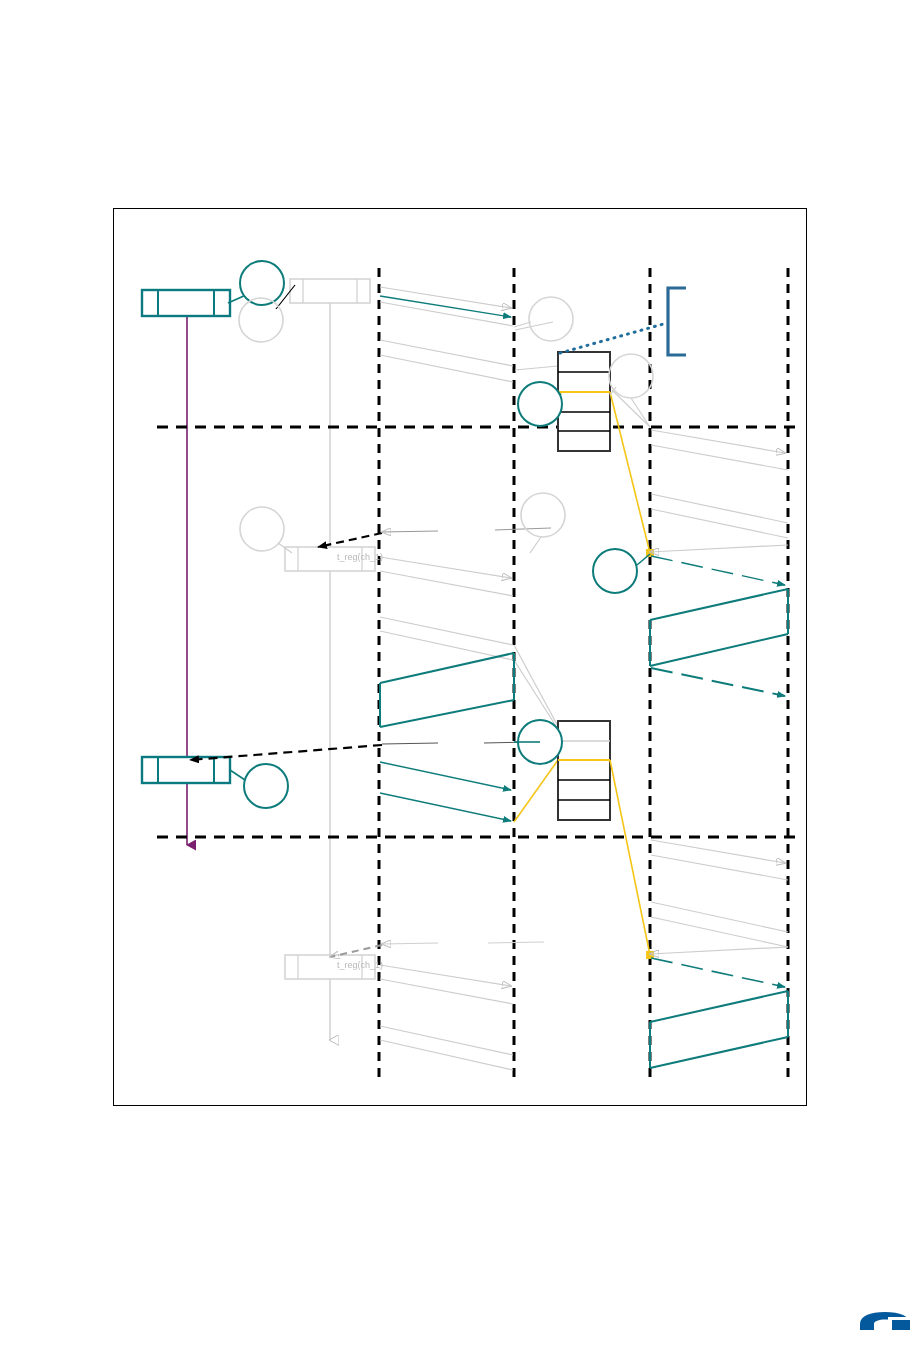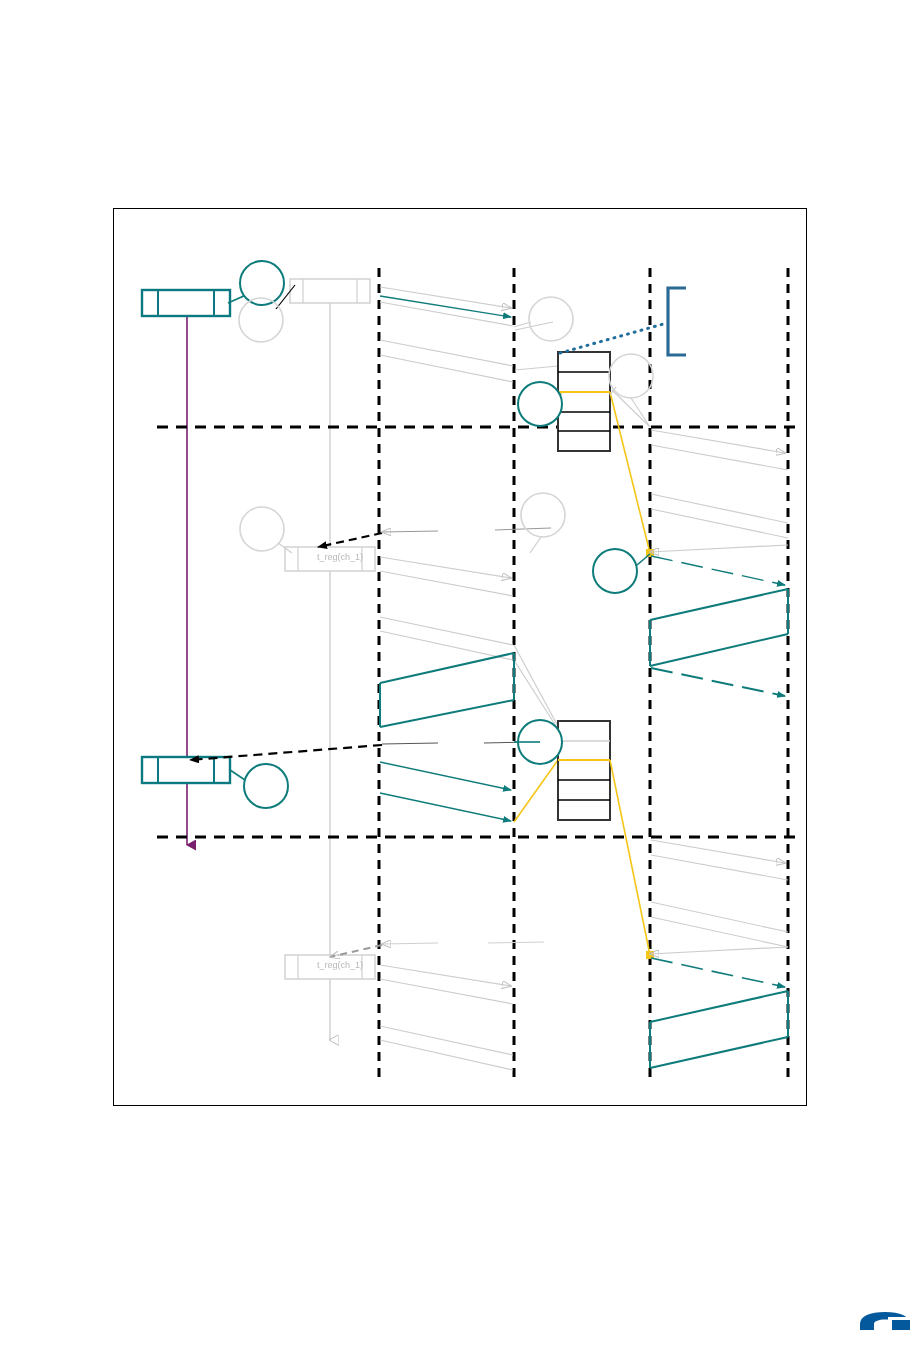--- a/index.html
+++ b/index.html
@@ -38,20 +38,21 @@
     top: 1300px;
     width: 54px;
     height: 38px;
   }
   .lane-label {
     position: absolute;
     font-size: 9px;
     color: #b8b8b8;
     font-family: "Liberation Sans", sans-serif;
     white-space: nowrap;
+    padding-left: 20px;
   }
 </style>
 </head>
 <body>
 
 <div id="page">
 
   <div id="diagram-frame"></div>
 
   <svg id="diagram-svg" viewBox="0 0 922 1361" xmlns="http://www.w3.org/2000/svg">

